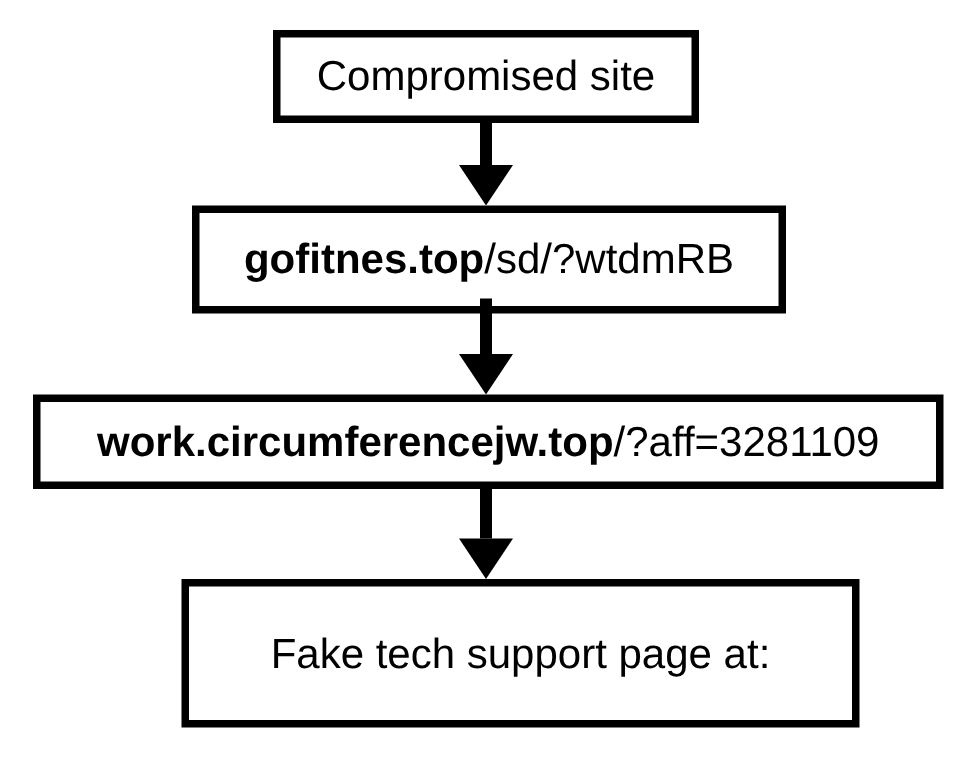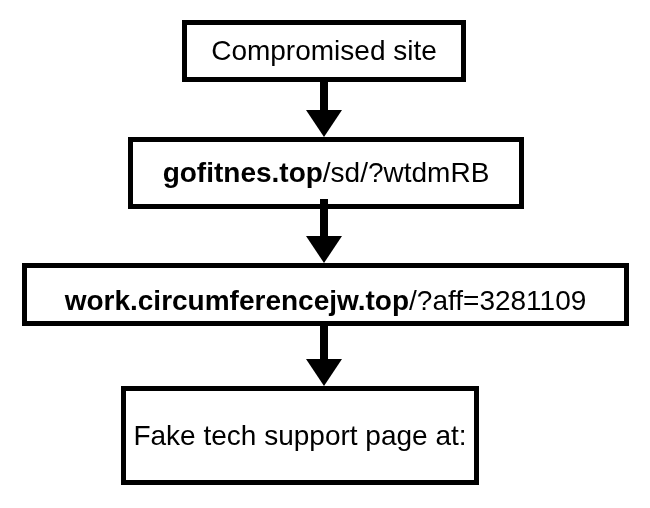--- a/index.html
+++ b/index.html
@@ -31,22 +31,22 @@
     justify-content: center;
     text-align: center;
     font-size: 28px;
     line-height: 1.42;
     white-space: nowrap;
   }
   .seg { font-weight: 400; }
   .seg.bold { font-weight: 700; }
   .node1 { left: 182px; top: 20px;  width: 284px; height: 62px; }
   .node2 { left: 128px; top: 137px; width: 396px; height: 72px; }
-  .node3 { left: 22px;  top: 263px; width: 607px; height: 63px; justify-content: flex-end; }
-  .node4 { left: 121px; top: 386px; width: 358px; height: 99px; }
+  .node3 { left: 22px;  top: 263px; width: 607px; height: 63px; }
+  .node4 { left: 121px; top: 386px; width: 452px; height: 99px; }
   .arrow {
     position: absolute;
     width: 36px;
     display: flex;
     flex-direction: column;
     align-items: center;
   }
   .arrow .stem {
     width: 8px;
     flex: 1;

